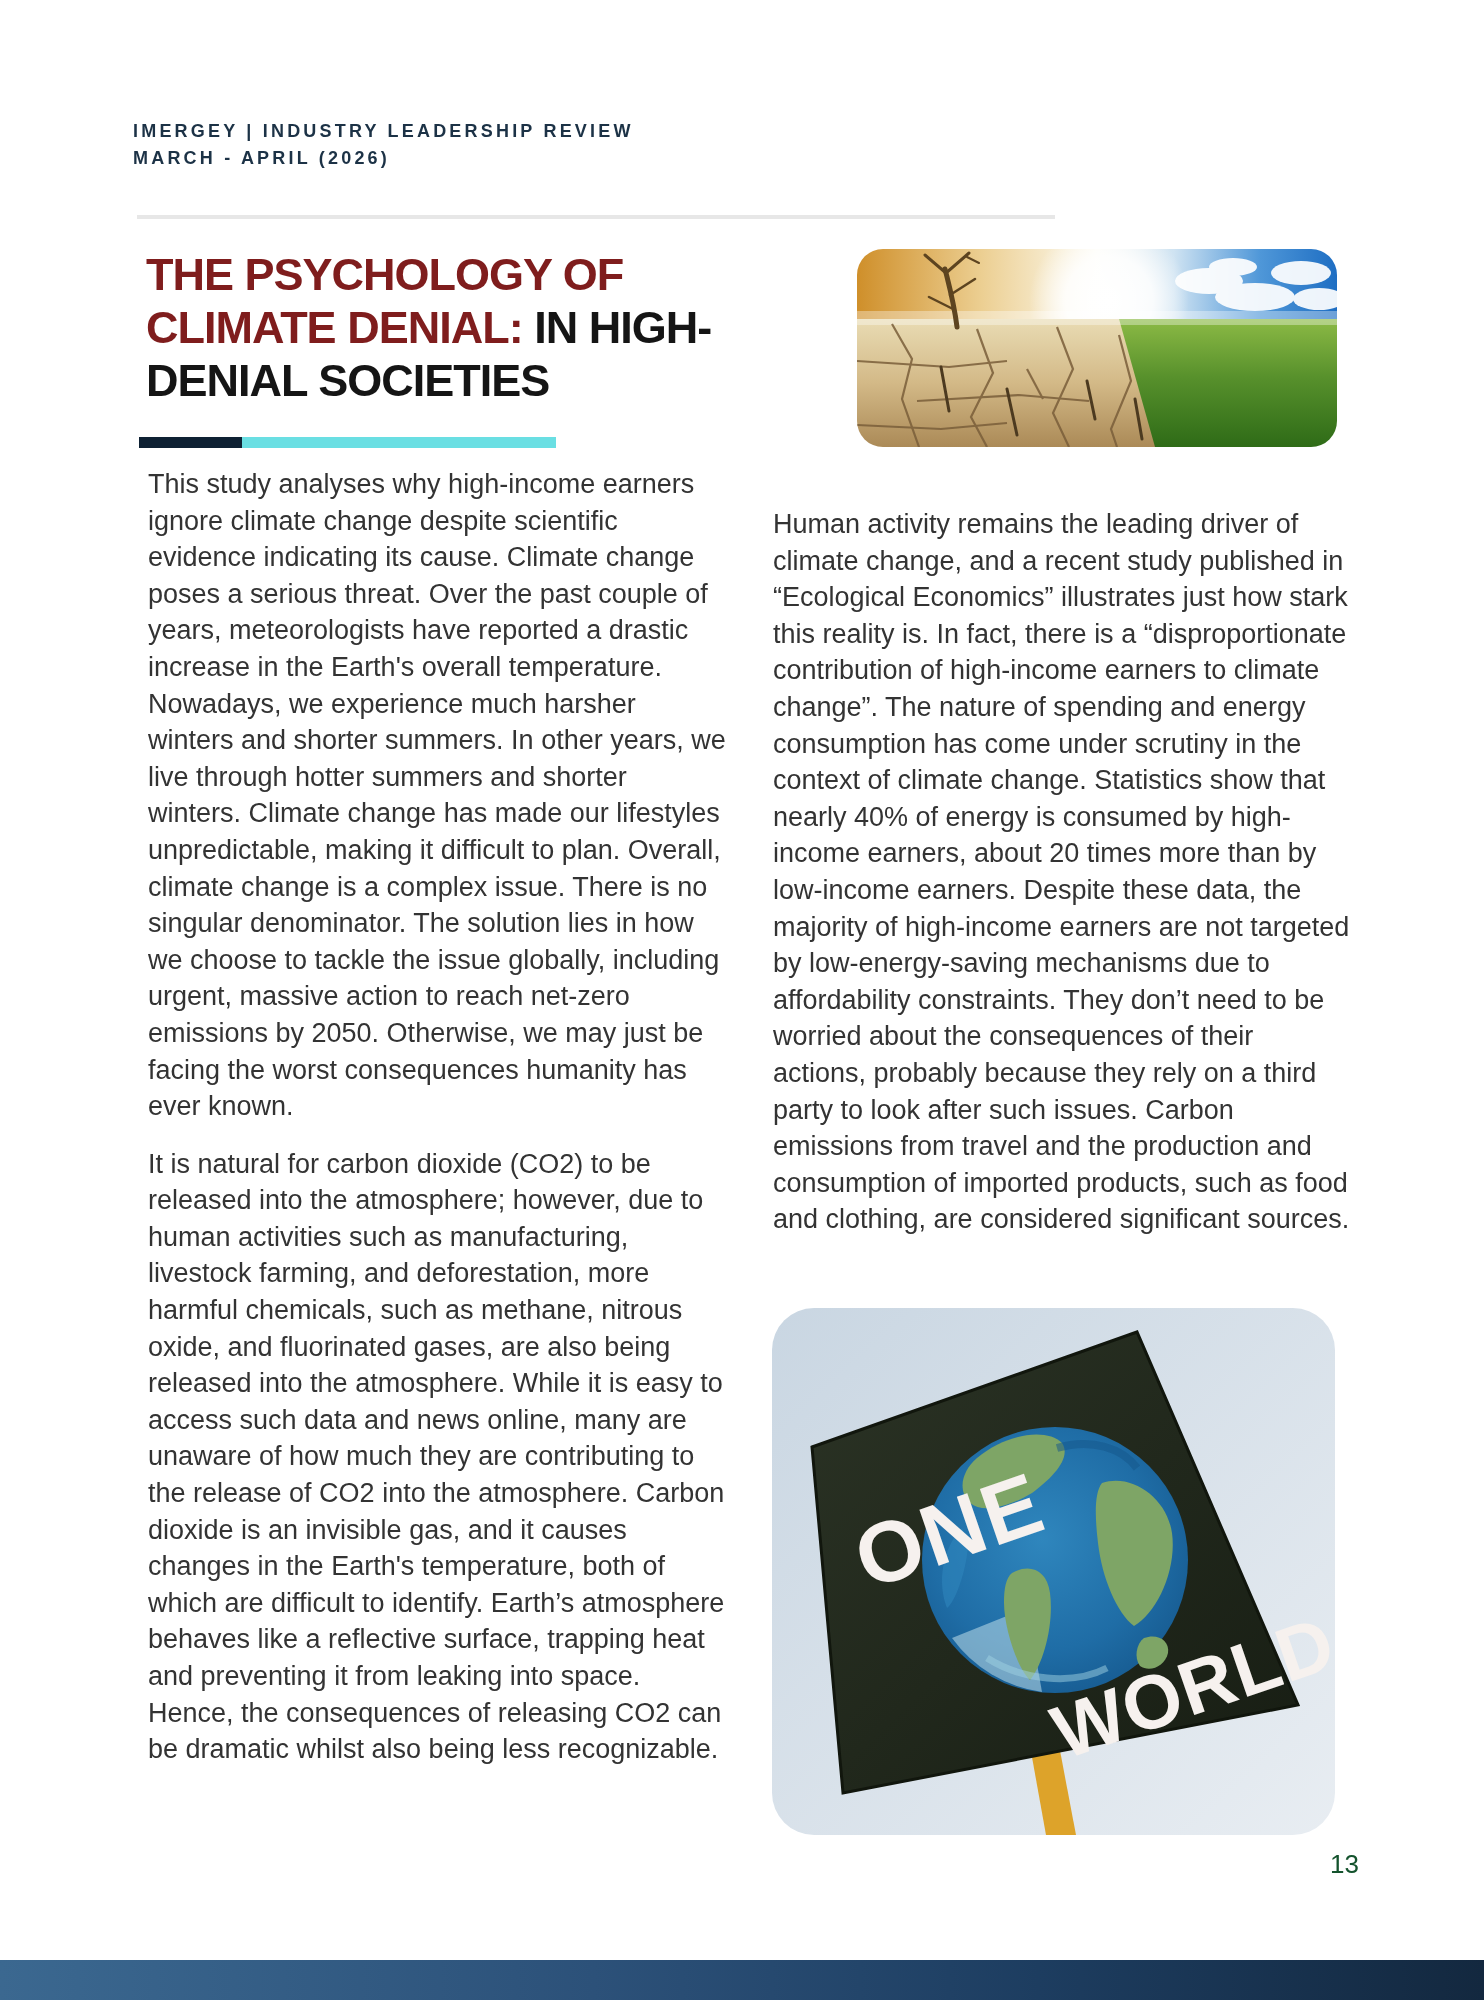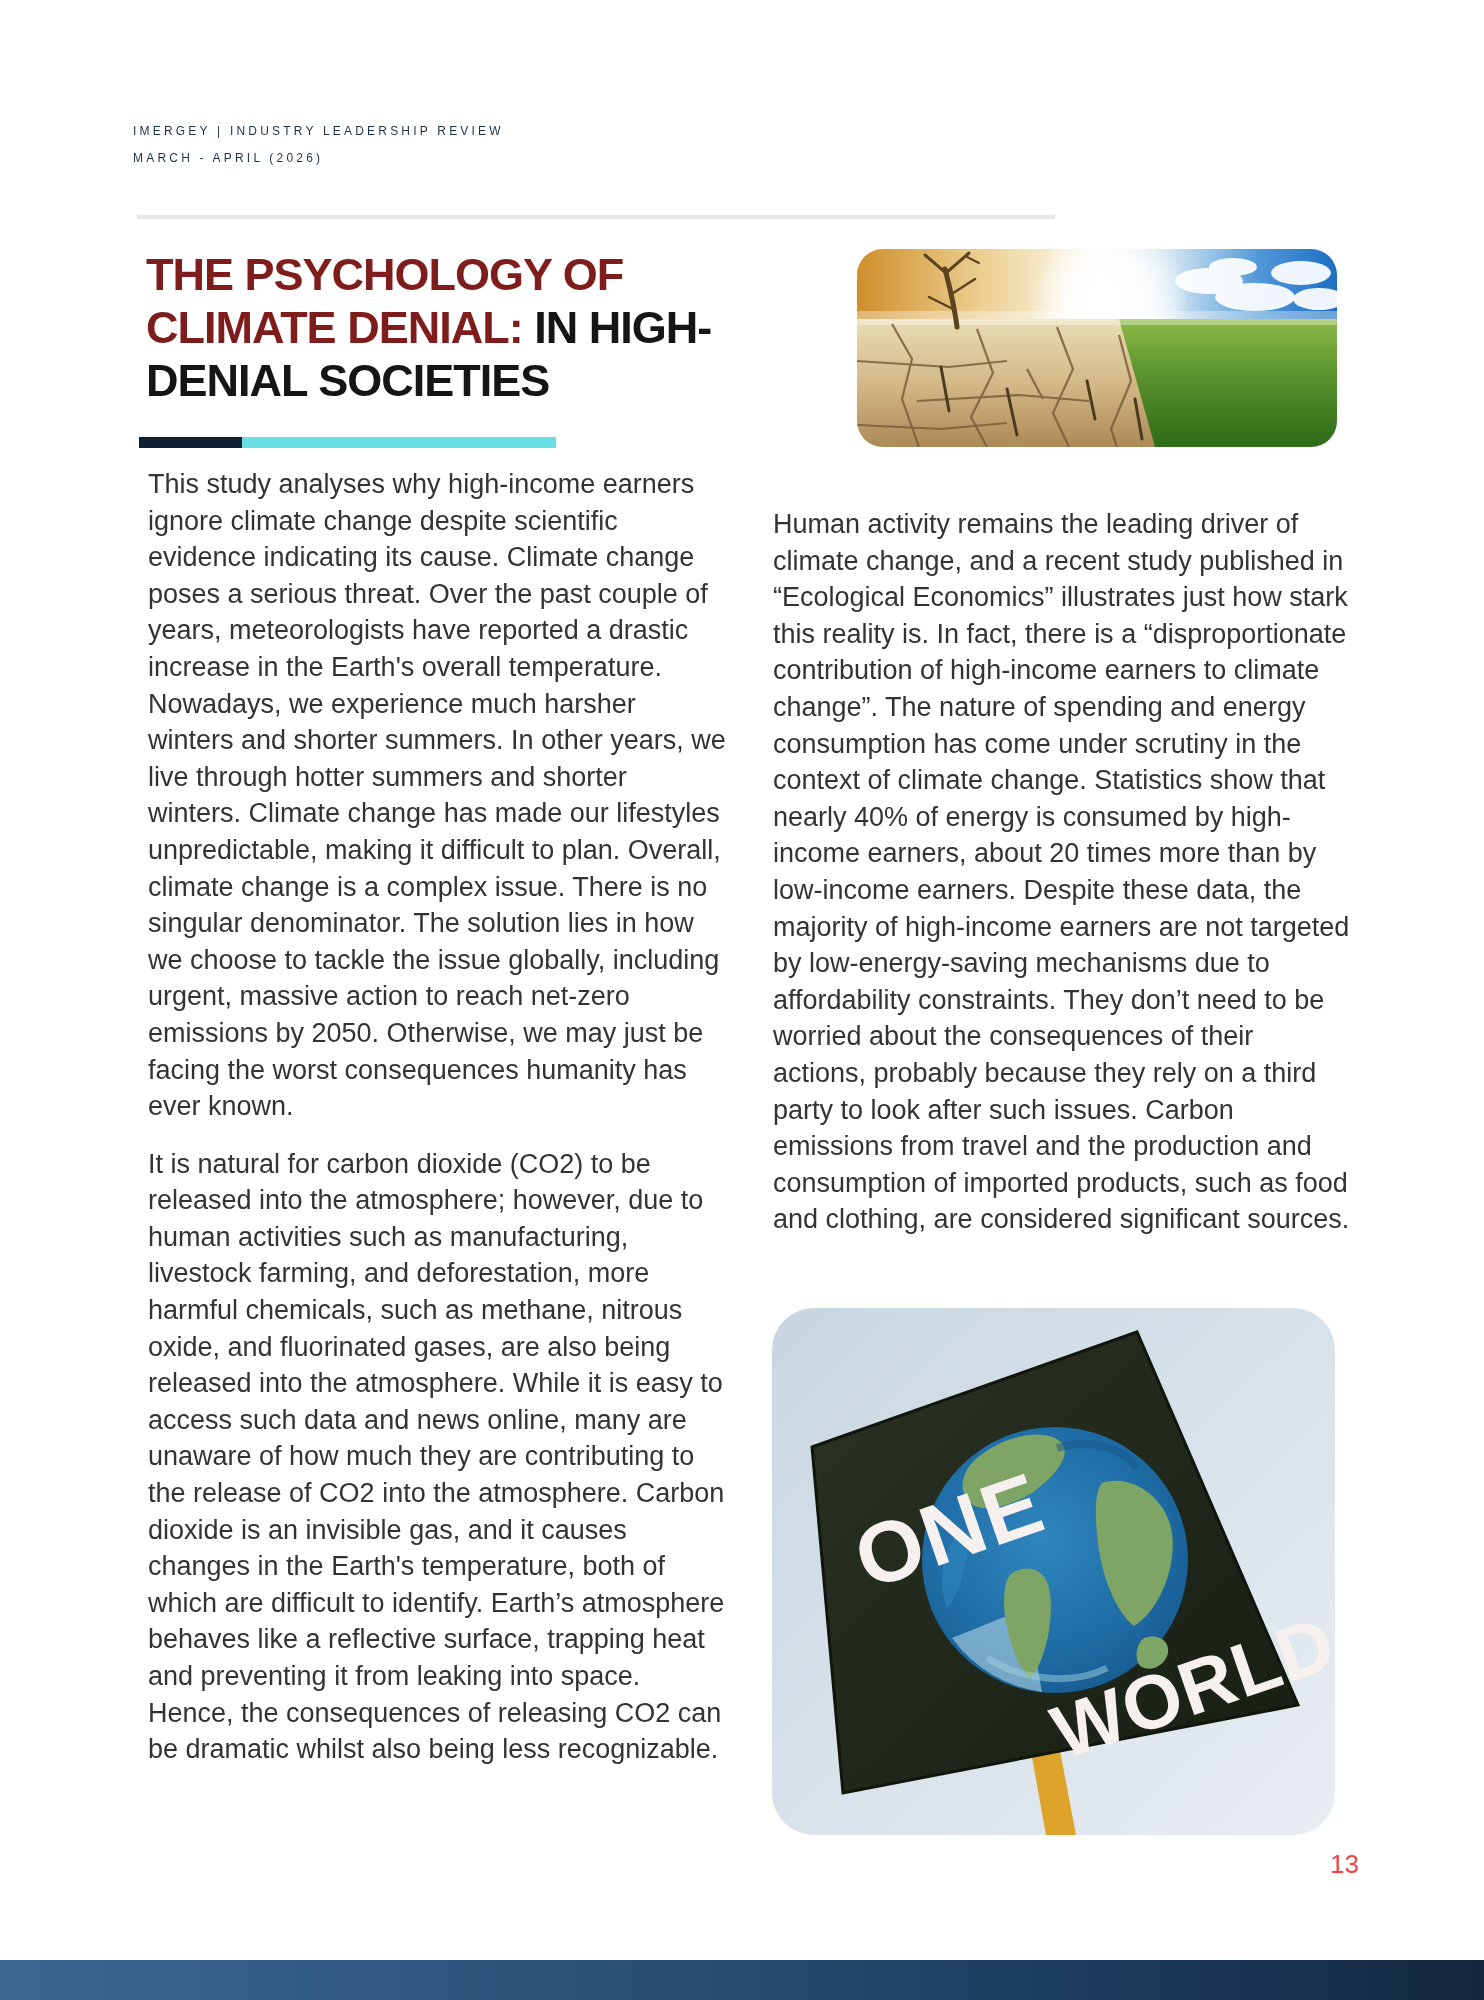--- a/index.html
+++ b/index.html
@@ -2,21 +2,21 @@
 <html><head>
 <meta charset="utf-8">
 <style>
   html,body{margin:0;padding:0;background:#ffffff;}
   .page{
     position:relative;width:1484px;height:2000px;background:#ffffff;
     font-family:"Liberation Sans", sans-serif;overflow:hidden;
   }
   
   .masthead{position:absolute;left:133px;top:118px;color:#1c3246;
-    font-size:12px;font-weight:normal;letter-spacing:3.2px;line-height:27px;}
+    font-size:18px;font-weight:bold;letter-spacing:3.2px;line-height:27px;}
   
   .top-rule{position:absolute;left:137px;top:215px;width:918px;height:4px;background:#e7e7e7;}
   
   .title{position:absolute;left:146px;top:248px;width:620px;
     font-size:45px;font-weight:bold;line-height:53px;letter-spacing:-1px;color:#151515;}
   .title .line{white-space:nowrap;}
   .title .blue{color:#7f1d1d;}
   
   .title-bar{position:absolute;left:139px;top:437px;width:417px;height:11px;display:flex;}
   .title-bar .seg-dark{width:103px;height:100%;background:#0e2133;}
@@ -25,21 +25,21 @@
   .col{position:absolute;color:#333333;font-size:27px;line-height:36.6px;}
   .col-left{left:148px;top:466px;width:578px;}
   .col-right{left:773px;top:506px;width:578px;}
   .col p{margin:0 0 21px 0;}
   
   .photo{position:absolute;overflow:hidden;}
   .photo svg{display:block;width:100%;height:100%;}
   .photo-top{left:857px;top:249px;width:480px;height:198px;border-radius:26px;}
   .photo-bottom{left:772px;top:1308px;width:563px;height:527px;border-radius:42px;}
   
-  .page-number{position:absolute;left:1330px;top:1849px;font-size:26px;color:#ef4444;}
+  .page-number{position:absolute;left:1330px;top:1849px;font-size:26px;color:#14532d;}
   
   .footer-bar{position:absolute;left:0;top:1960px;width:1484px;height:40px;
     background:linear-gradient(90deg,#3b6890 0%,#2c5179 40%,#1d3d60 70%,#13283f 100%);}
   .sign-word{font-family:"Liberation Sans", sans-serif;font-weight:bold;fill:#f6f1ee;}
 </style>
 </head>
 <body>
 
 <div class="page">
 

